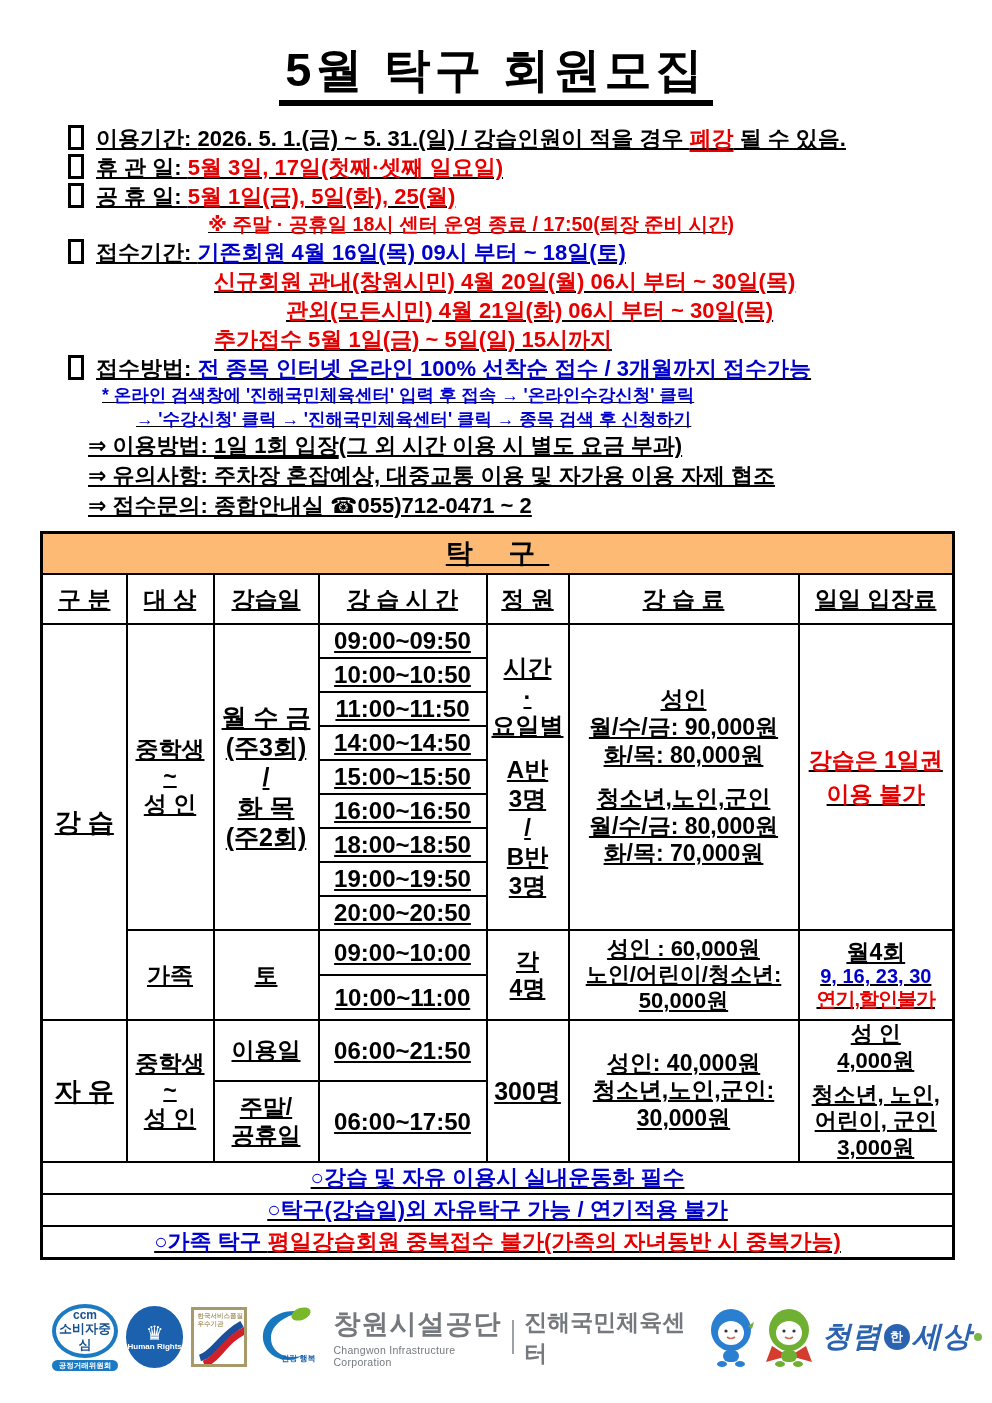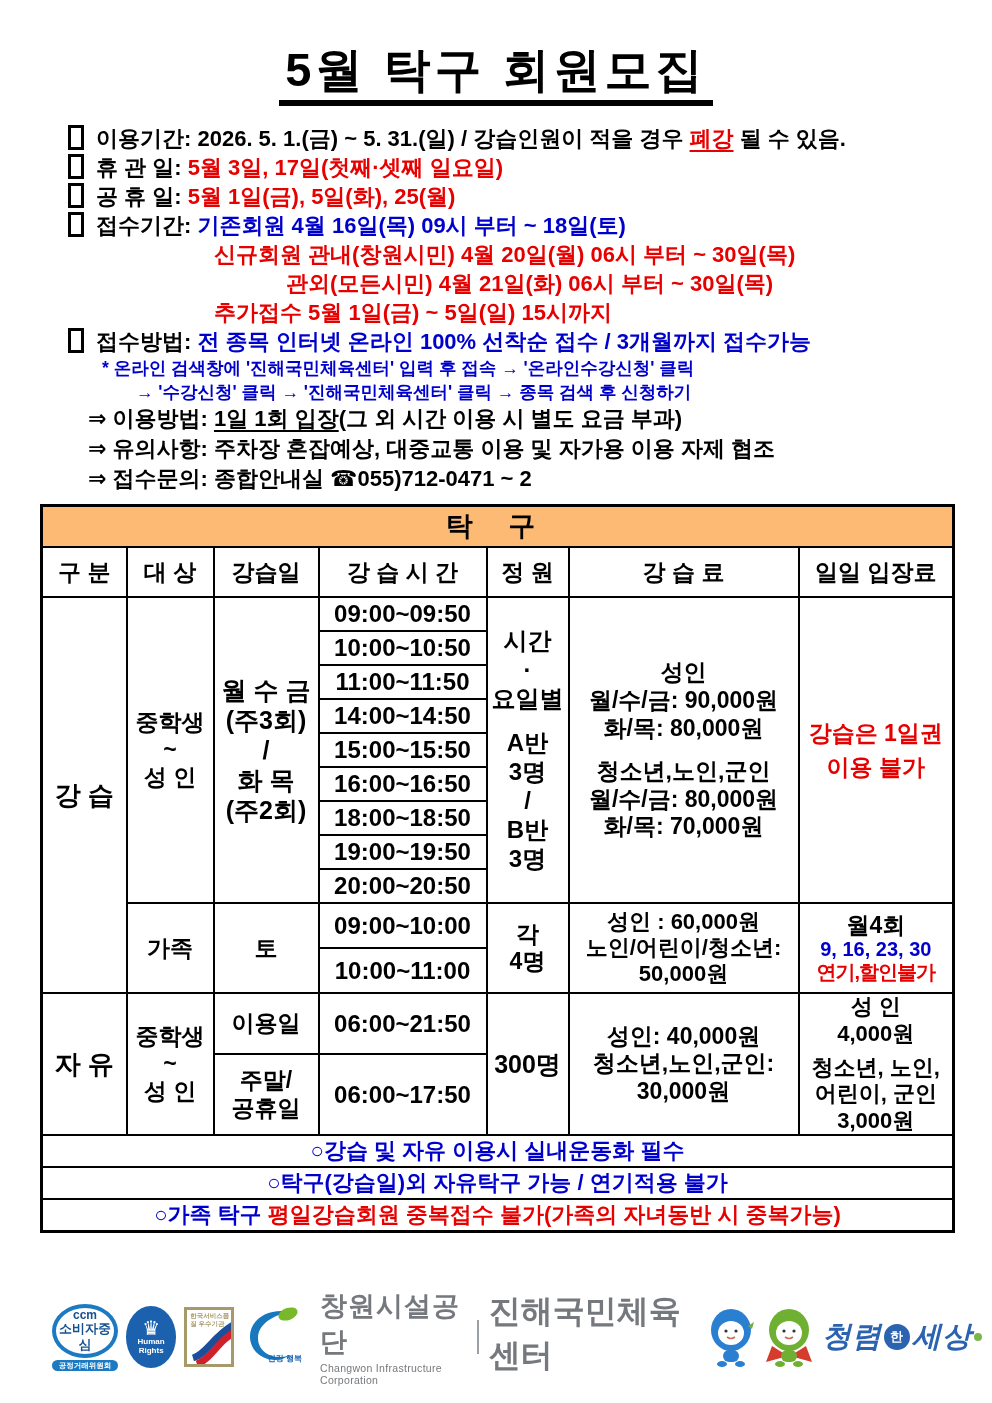--- a/index.html
+++ b/index.html
@@ -2,21 +2,21 @@
 <html><head>
 <meta charset="utf-8">
 <style>
   * { margin:0; padding:0; box-sizing:border-box; }
   html,body { background:#fff; }
   body {
     width:992px; height:1403px; margin:0 auto; position:relative;
     font-family:"Liberation Sans","DejaVu Sans",sans-serif;
     font-weight:700; color:#000; overflow:hidden;
   }
-  .doc { padding:14px 40px 16px 40px; }
+  .doc { padding:14px 40px 16px 40px;text-decoration:underline; }
 
   
   .title-wrap { text-align:center; margin:30px 0 18px 0; }
   .title {
     display:inline-block; font-size:47px; font-weight:900; letter-spacing:4px;
     border-bottom:6px solid #000; padding:0 6px 4px 6px; line-height:1.1;
   }
 
   
   .info { font-size:22px; line-height:29px; }
@@ -83,21 +83,21 @@
     width:60px; height:60px; border:3px solid #a8996a; background:#fff; position:relative; overflow:hidden;
   }
   .q-txt { position:absolute; top:2px; left:3px; font-size:6.5px; color:#a8996a; text-align:left; line-height:1.25; }
   .logo-health { width:62px; height:66px; position:relative; }
   .health-txt { position:absolute; right:2px; bottom:6px; font-size:8px; color:#1b61ae; line-height:1.1; text-align:center; }
   .org-lockup { display:flex; align-items:center; gap:10px; margin-left:8px; }
   .org-kr { color:#75797d; font-size:27px; font-weight:900; letter-spacing:1px; }
   .org-col { display:flex; flex-direction:column; }
   .org-en { color:#75797d; font-size:10.5px; font-weight:400; margin-top:2px; letter-spacing:0.3px; }
   .org-div { width:2px; height:34px; background:#9aa0a5; }
-  .center-kr { color:#75797d; font-size:32px; font-weight:900; letter-spacing:0px; }
+  .center-kr { color:#75797d; font-size:23px; font-weight:900; letter-spacing:0px; }
   .mascots { display:flex; gap:10px; margin-left:6px; }
   .slogan { color:#2b63b0; font-size:29px; font-style:italic; font-weight:900; letter-spacing:1px; white-space:nowrap; display:flex; align-items:center; }
   .slogan .badge {
     display:inline-flex; width:26px; height:26px; border-radius:50%; background:#2b63b0; color:#fff;
     font-size:13px; align-items:center; justify-content:center; font-style:normal; margin:0 2px;
   }
   .slogan .dot { display:inline-block; width:8px; height:8px; border-radius:50%; background:#7ab648; margin-left:2px; vertical-align:top; }
 </style>
 </head>
 <body>
@@ -111,20 +111,21 @@
   <div class="info">
     <div class="iline">
       <span class="chk"></span><span class="black">이용기간: </span><span class="black">2026. 5. 1.(금) ~ 5. 31.(일) / 강습인원이 적을 경우 </span><span class="red ul">폐강</span><span class="black"> 될 수 있음.</span>
     </div>
     <div class="iline">
       <span class="chk"></span><span class="black">휴 관 일: </span><span class="red">5월 3일, 17일(첫째·셋째 일요일)</span>
     </div>
     <div class="iline">
       <span class="chk"></span><span class="black">공 휴 일: </span><span class="red">5월 1일(금), 5일(화), 25(월)</span>
     </div>
+    <div class="notice-line">※ 주말 · 공휴일 18시 센터 운영 종료 / 17:50(퇴장 준비 시간)</div>
     <div class="iline">
       <span class="chk"></span><span class="black">접수기간: </span><span class="blue">기존회원 4월 16일(목) 09시 부터 ~ 18일(토)</span>
     </div>
     <div class="iline sub1 red">신규회원 관내(창원시민) 4월 20일(월) 06시 부터 ~ 30일(목)</div>
     <div class="iline sub2 red">관외(모든시민) 4월 21일(화) 06시 부터  ~ 30일(목)</div>
     <div class="iline sub1 red">추가접수 5월 1일(금) ~ 5일(일) 15시까지</div>
     <div class="iline">
       <span class="chk"></span><span class="black">접수방법: </span><span class="blue">전 종목 인터넷 온라인 100% 선착순 접수 / 3개월까지 접수가능</span>
     </div>
     <div class="online on1">* 온라인 검색창에 '진해국민체육센터' 입력 후 접속 → '온라인수강신청' 클릭</div>

